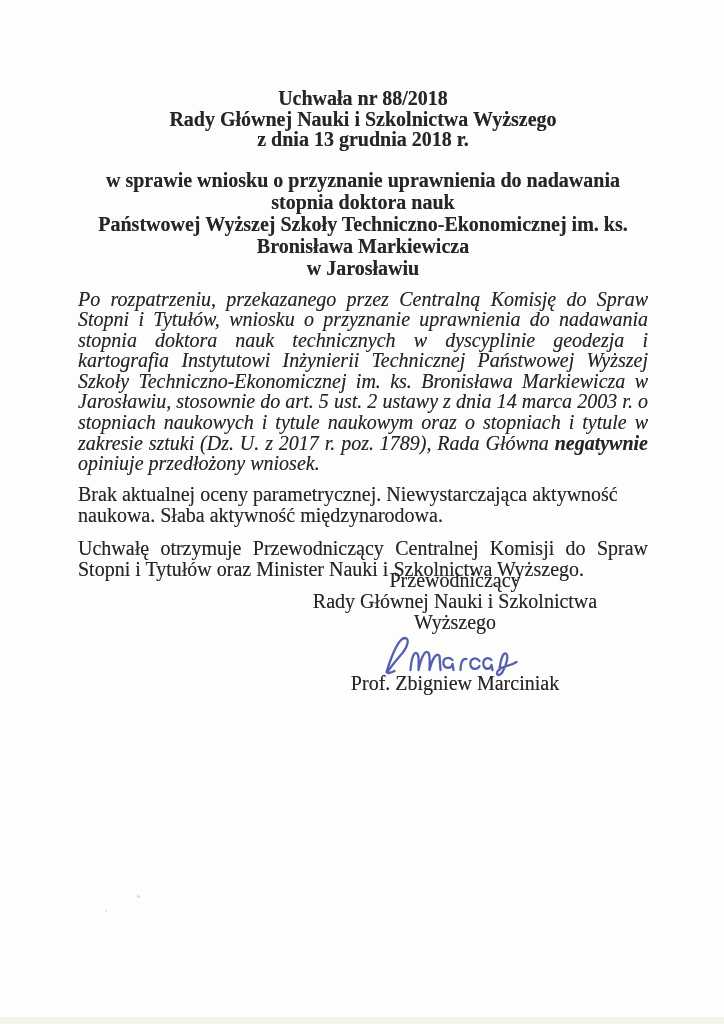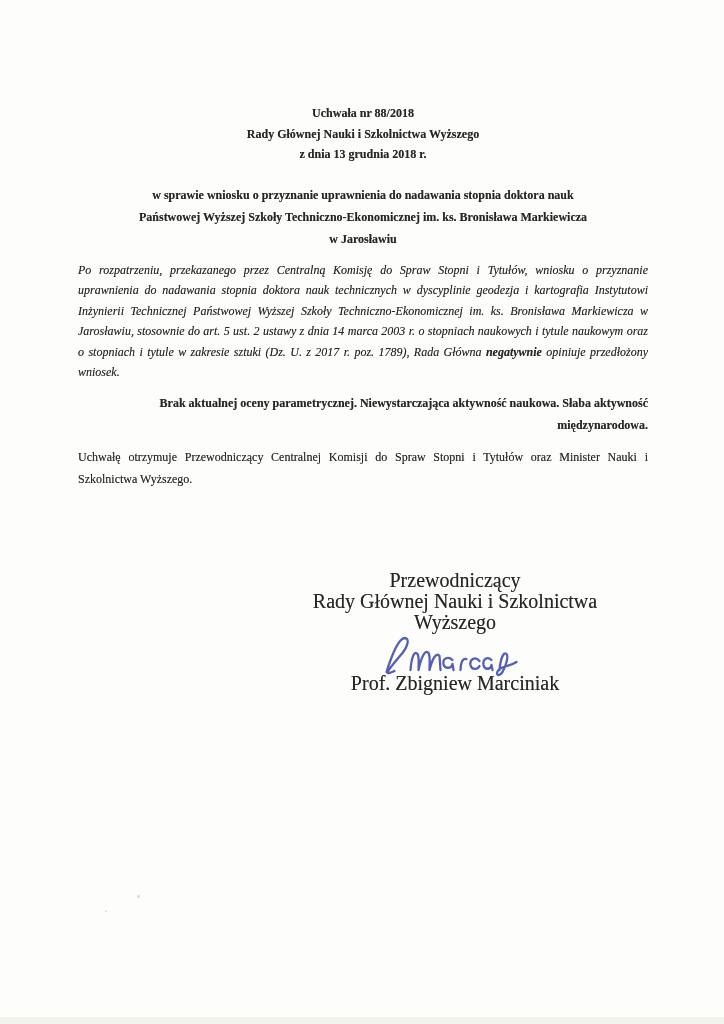--- a/index.html
+++ b/index.html
@@ -12,22 +12,21 @@
     overflow: hidden;
     font-family: "Liberation Serif", "DejaVu Serif", serif;
     color: #262626;
     text-shadow: 0 0 0.5px rgba(45,45,45,0.5);
   }
   .content {
     position: absolute;
     left: 78px;
     top: 88px;
     width: 570px;
-    font-size: 12px;
-    margin-top: 15px;
+    font-size: 20px;
   }
   .title-block {
     text-align: center;
     font-weight: bold;
     line-height: 20.5px;
   }
   .subject-block {
     margin-top: 19px;
     text-align: center;
     font-weight: bold;
@@ -44,22 +43,21 @@
   .p-resolution .bold-word { font-weight: bold; }
   .heading-underlined {
     margin-top: 3px;
     line-height: 21px;
     text-decoration: underline;
     text-underline-offset: 2px;
   }
   .p-justification {
     margin-top: 10px;
     line-height: 21.5px;
-    text-align: right;
-    font-weight: bold;
+    text-align: left;
   }
   .p-distribution {
     margin-top: 11px;
     line-height: 21.5px;
     text-align: justify;
     text-align-last: left;
   }
   .signature-block {
     position: absolute;
     left: 295px;

